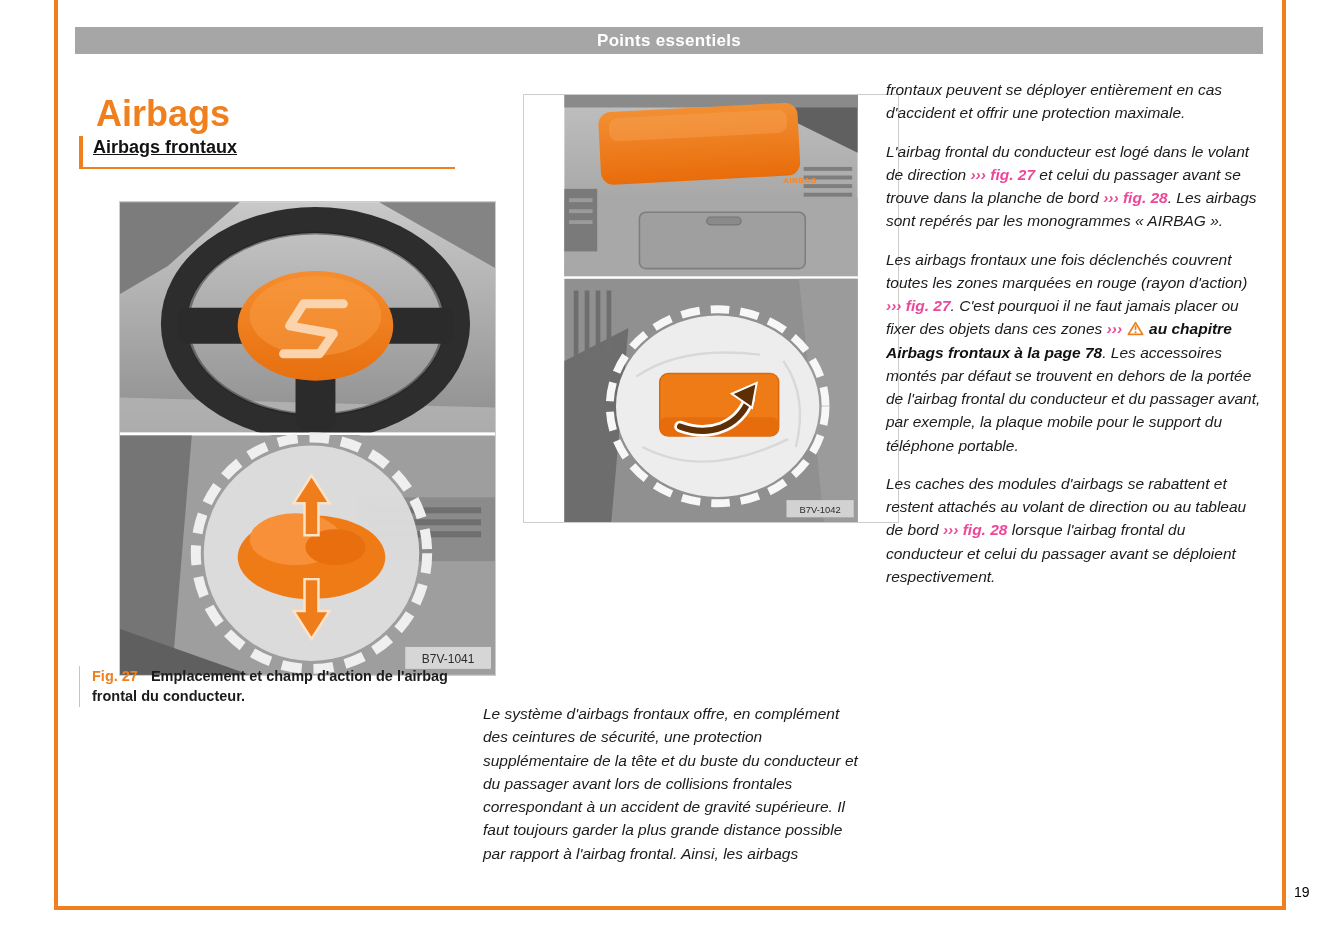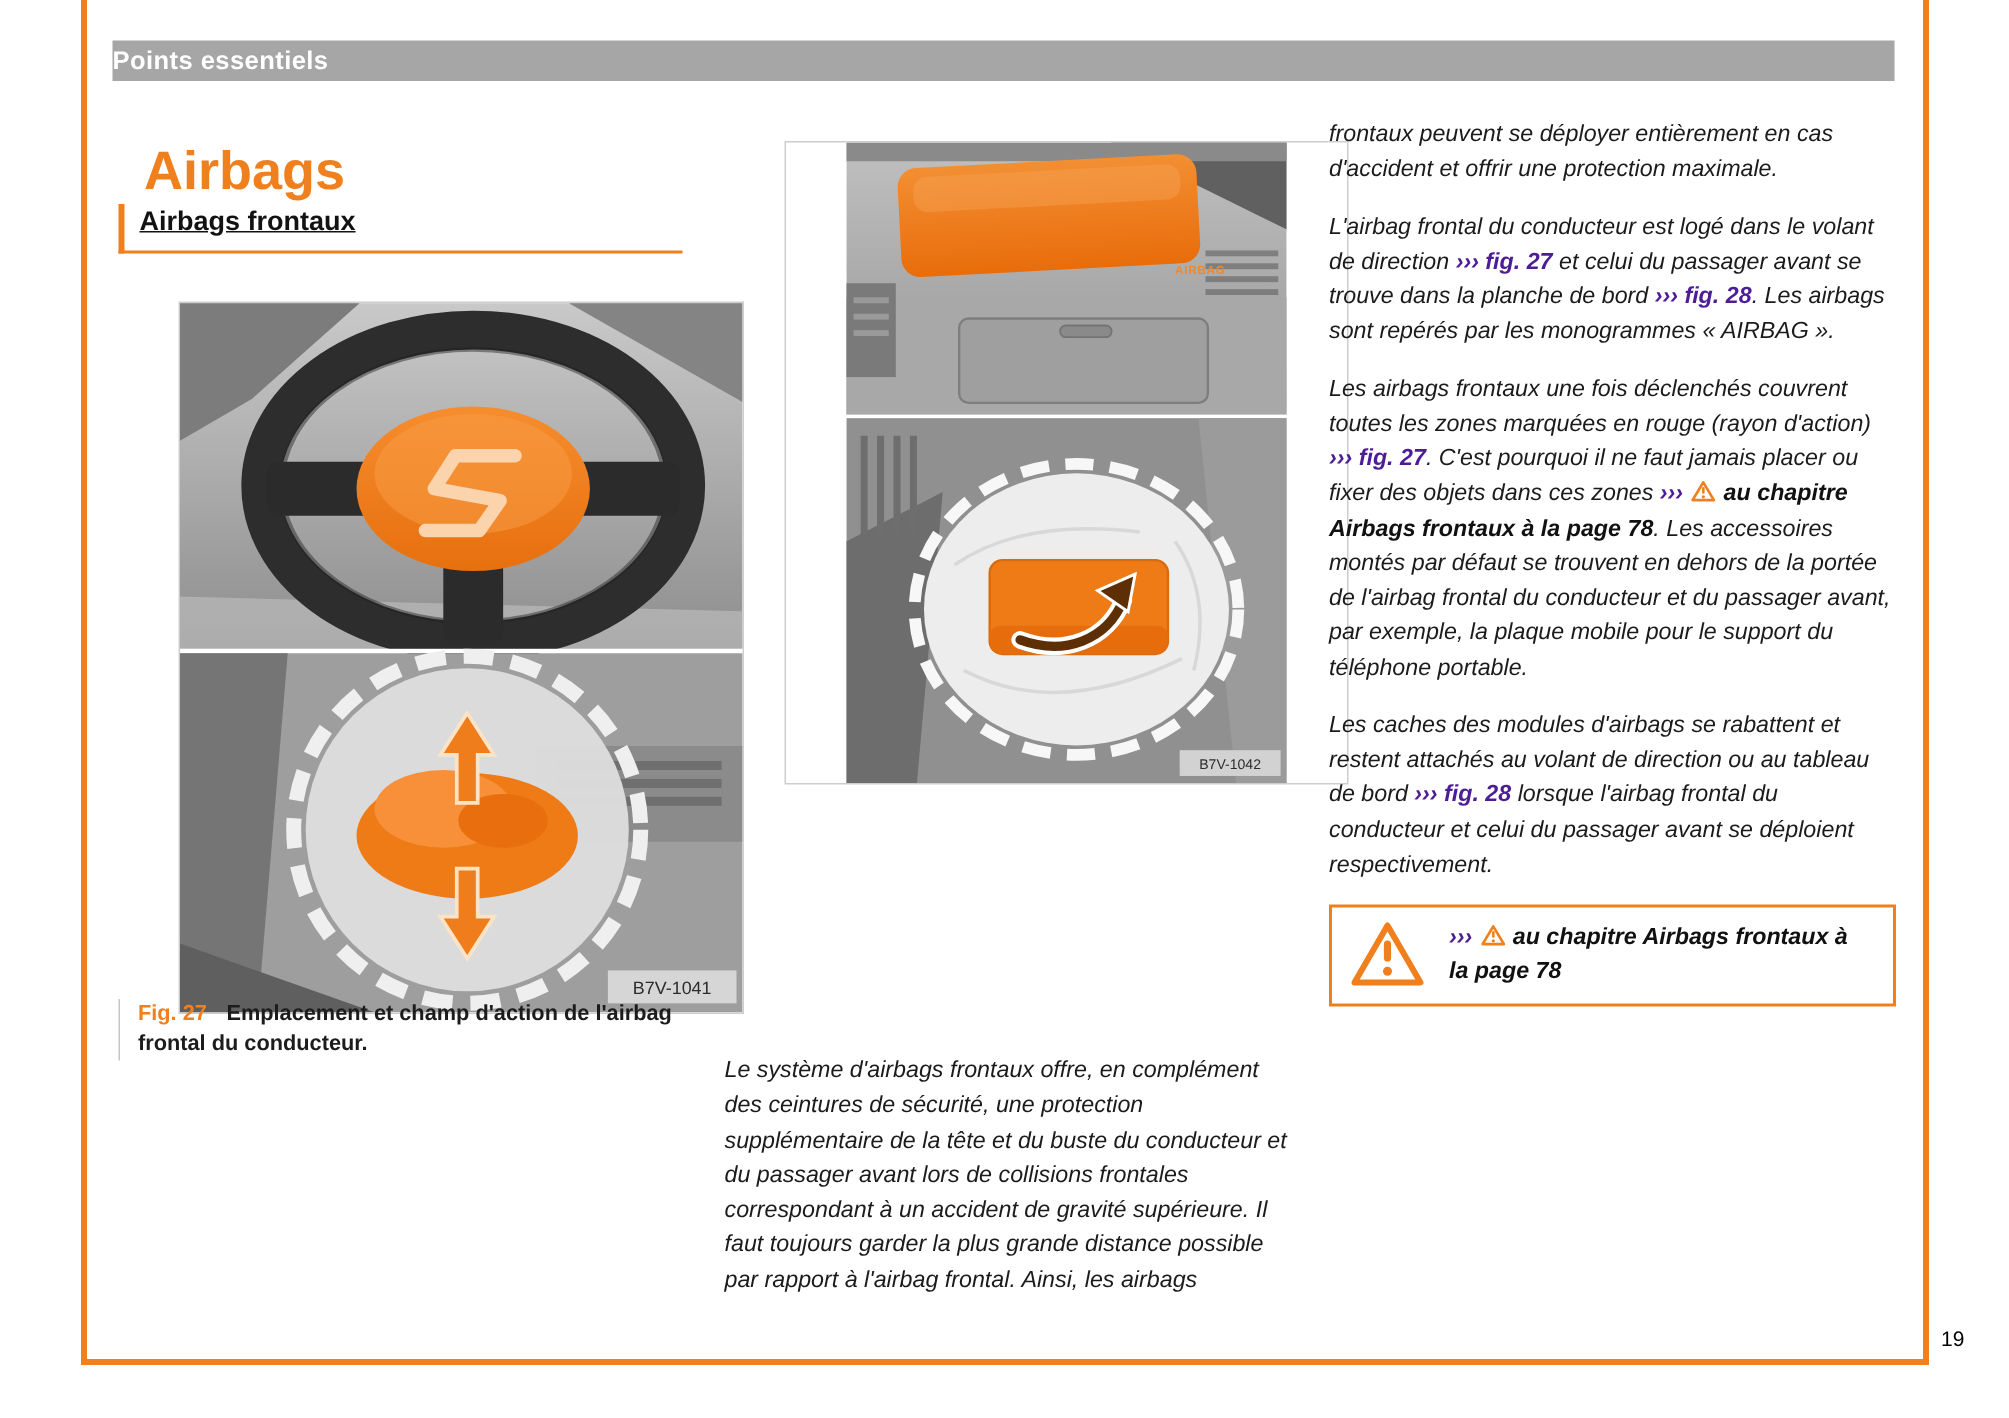--- a/index.html
+++ b/index.html
@@ -7,21 +7,21 @@
   .page { position:relative; width:1339px; height:945px; background:#ffffff; overflow:hidden; color:#1b1b1b; }
 
   
   .frame { position:absolute; background:#f0801e; }
   .frame-left   { left:54px;  top:0;     width:4px;    height:910px; }
   .frame-right  { left:1282px;top:0;     width:4px;    height:910px; }
   .frame-bottom { left:54px;  top:906px; width:1232px; height:4px;  }
 
   .header-bar { position:absolute; left:75px; top:27px; width:1188px; height:27px;
                 background:#a6a6a6; color:#ffffff; font-weight:bold; font-size:17px;
-                display:flex; align-items:center; justify-content:flex-start; letter-spacing:.3px; }
+                display:flex; align-items:center; justify-content:center; letter-spacing:.3px; }
 
   .page-number { position:absolute; left:1294px; top:884px; font-size:14px; color:#000000; }
 
   .title { position:absolute; left:79px; top:76px; margin:17px; font-size:36px; font-weight:bold; color:#f0801e; }
 
   .subheading { position:absolute; left:79px; top:136px; width:376px; box-sizing:border-box;
                 border-left:4px solid #f0801e; border-bottom:2px solid #f0801e;
                 padding:1px 0 9px 10px; font-size:18px; font-weight:bold; color:#121212;text-decoration:underline; }
 
   .figure { position:absolute; border:1px solid #cdcdcd; background:#fff; box-sizing:border-box; }
@@ -33,21 +33,21 @@
              line-height:1.4; padding-left:12px; border-left:1px solid #c6c6c6; box-sizing:border-box; }
   .caption27 { left:79px;  top:666px; width:377px; }
   .caption28 { left:483px; top:634px; width:376px; }
   .fig-label { color:#f0801e; margin-right:13px; }
 
   .body-text { font-size:15.5px; line-height:1.5; color:#1b1b1b;font-style:italic; }
   .mid-paragraph { position:absolute; left:483px; top:702px; width:379px; }
   .right-col { position:absolute; left:886px; top:78px; width:378px; }
   .right-col p { margin:0 0 15px 0; }
 
-  .ref { color:#4c1d95; font-weight:bold; }
+  .ref { color:#ec4899; font-weight:bold; }
   .bold-ref { font-weight:bold; color:#111; }
 
   .inline-warn { display:inline-block; margin:0 5px 0 5px; vertical-align:-2px; line-height:0; }
 
   .warning-box { border:2px solid #f0801e; background:#fff; margin-top:3px;
                  padding:9px 14px 10px 12px; display:flex; align-items:center; gap:16px; box-sizing:border-box; }
   .warn-text { font-weight:bold; font-size:15.5px; line-height:1.45; color:#111; }
 
   .svg-code { font-family:"Liberation Sans", sans-serif; font-size:12px; fill:#2c2c2c; }
   .svg-airbag-label { font-family:"Liberation Sans", sans-serif; font-size:10px; font-weight:bold; fill:#f2882a; letter-spacing:.6px; }
@@ -210,29 +210,17 @@
     <p><span>L'airbag frontal du conducteur est logé dans le volant de direction </span><span class="ref">››› fig. 27</span><span> et celui du passager avant se trouve dans la planche de bord </span><span class="ref">››› fig. 28</span><span>. Les airbags sont repérés par les monogrammes « AIRBAG ».</span></p>
 
     <p><span>Les airbags frontaux une fois déclenchés couvrent toutes les zones marquées en rouge (rayon d'action) </span><span class="ref">››› fig. 27</span><span>. C'est pourquoi il ne faut jamais placer ou fixer des objets dans ces zones </span><span class="ref">›››</span><span class="inline-warn"><svg width="17" height="15" viewBox="0 0 17 15">
             <path d="M8.5 1.6 L15.6 13.4 H1.4 Z" fill="#ffffff" stroke="#f0801e" stroke-width="1.8" stroke-linejoin="round"></path>
             <rect x="7.7" y="4.6" width="1.7" height="4.6" rx="0.8" fill="#f0801e"></rect>
             <circle cx="8.55" cy="11.2" r="1.05" fill="#f0801e"></circle>
           </svg></span><span class="bold-ref">au chapitre Airbags frontaux à la page 78</span><span>. Les accessoires montés par défaut se trouvent en dehors de la portée de l'airbag frontal du conducteur et du passager avant, par exemple, la plaque mobile pour le support du téléphone portable.</span></p>
 
     <p><span>Les caches des modules d'airbags se rabattent et restent attachés au volant de direction ou au tableau de bord </span><span class="ref">››› fig. 28</span><span> lorsque l'airbag frontal du conducteur et celui du passager avant se déploient respectivement.</span></p>
 
-    <div class="warning-box">
-      <span style="line-height:0;"><svg width="50" height="45" viewBox="0 0 50 45">
-            <path d="M25 3 L47 41 H3 Z" fill="#ffffff" stroke="#f0801e" stroke-width="4" stroke-linejoin="round"></path>
-            <rect x="22.6" y="13" width="4.8" height="14" rx="2.4" fill="#f0801e"></rect>
-            <circle cx="25" cy="33.5" r="3" fill="#f0801e"></circle>
-          </svg></span>
-      <span class="warn-text"><span class="ref">›››</span><span class="inline-warn"><svg width="17" height="15" viewBox="0 0 17 15">
-              <path d="M8.5 1.6 L15.6 13.4 H1.4 Z" fill="#ffffff" stroke="#f0801e" stroke-width="1.8" stroke-linejoin="round"></path>
-              <rect x="7.7" y="4.6" width="1.7" height="4.6" rx="0.8" fill="#f0801e"></rect>
-              <circle cx="8.55" cy="11.2" r="1.05" fill="#f0801e"></circle>
-            </svg></span><span>au chapitre Airbags frontaux à la page 78</span></span>
-    </div>
   </div>
 
   <div class="page-number">19</div>
 
 </div>
 
 </body></html>

